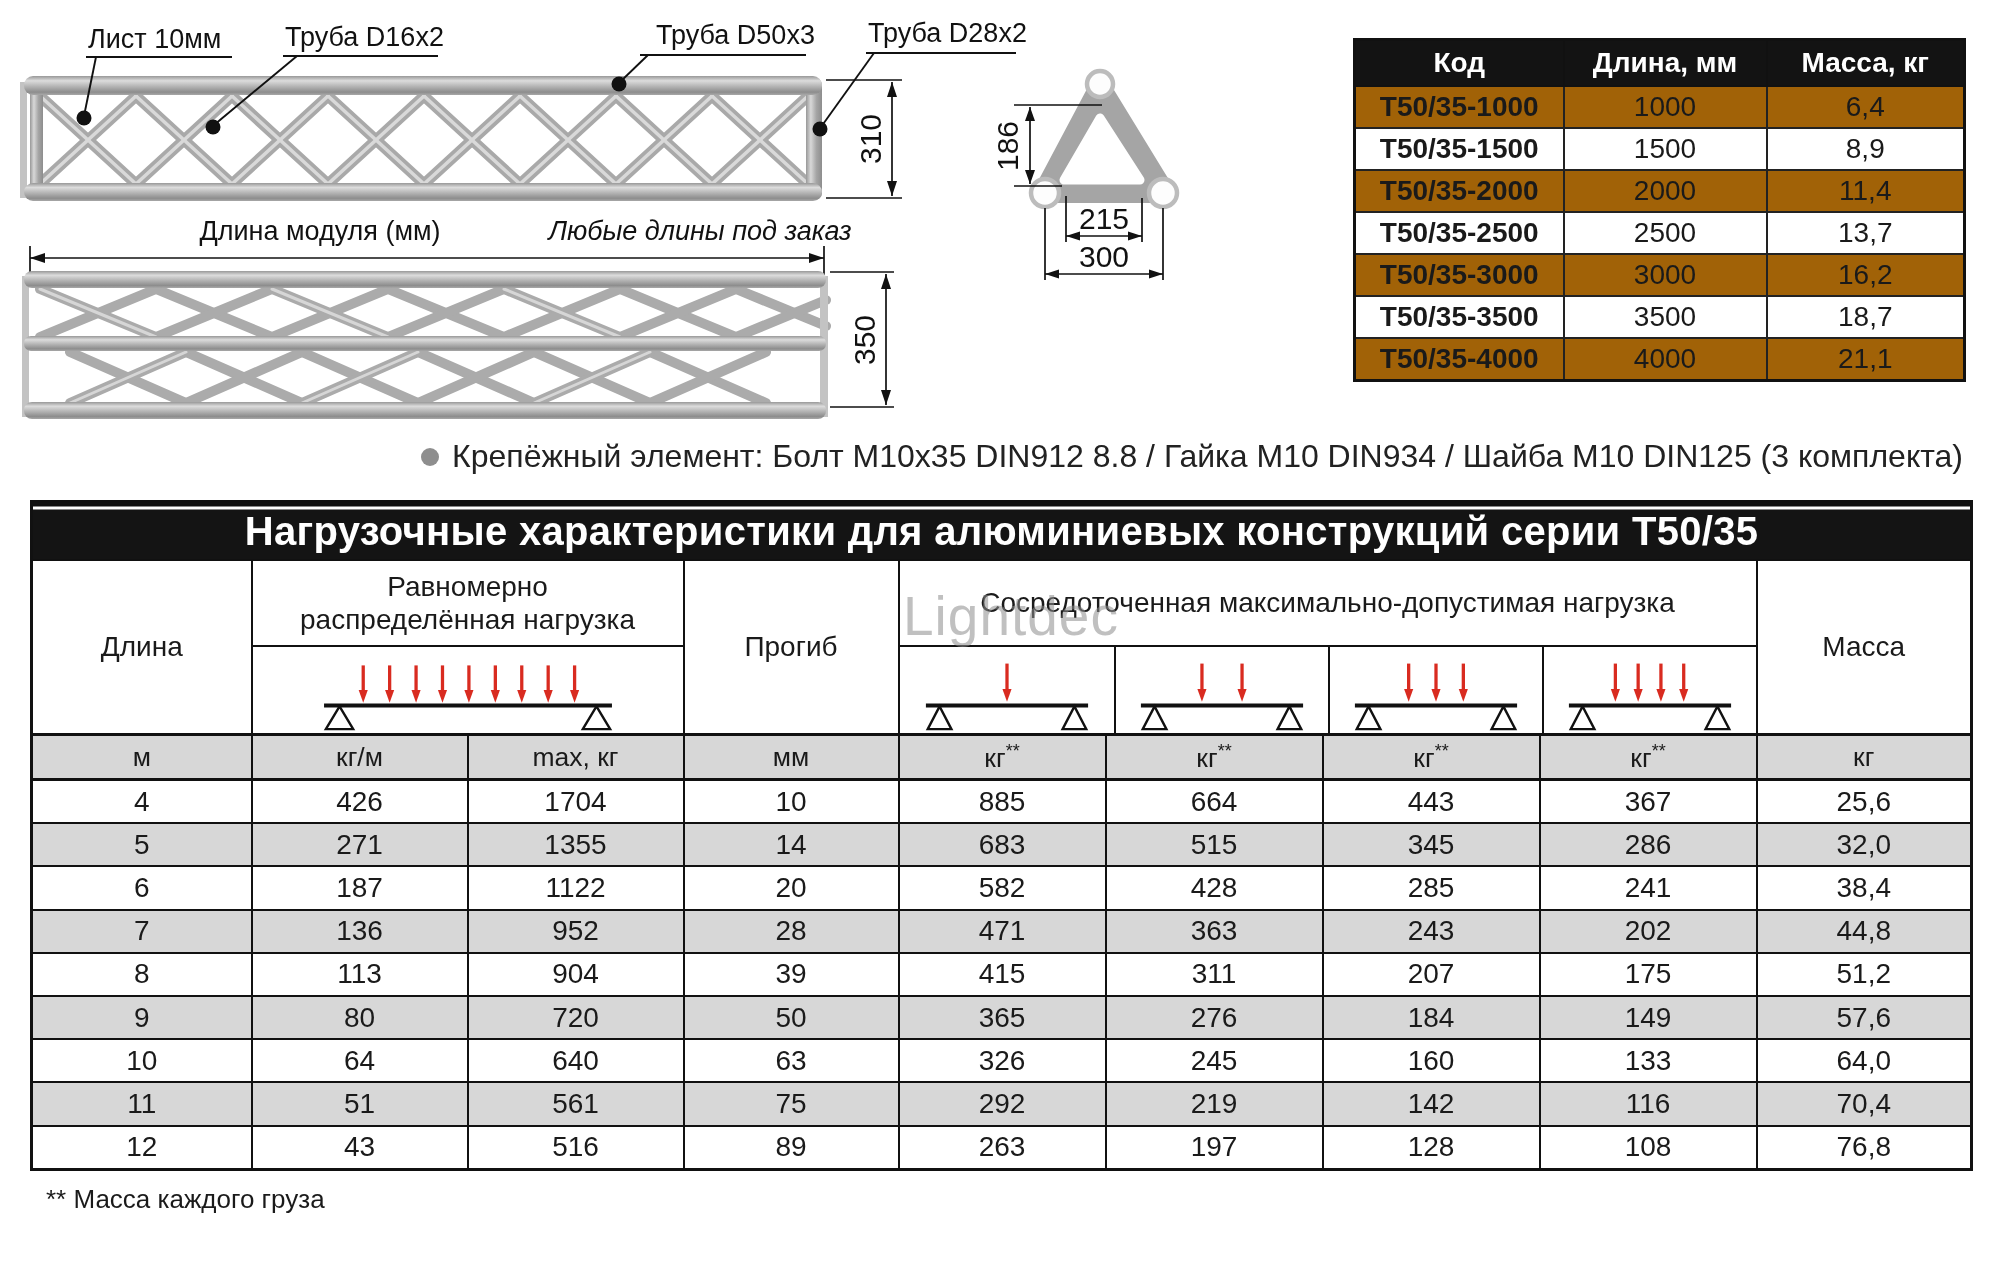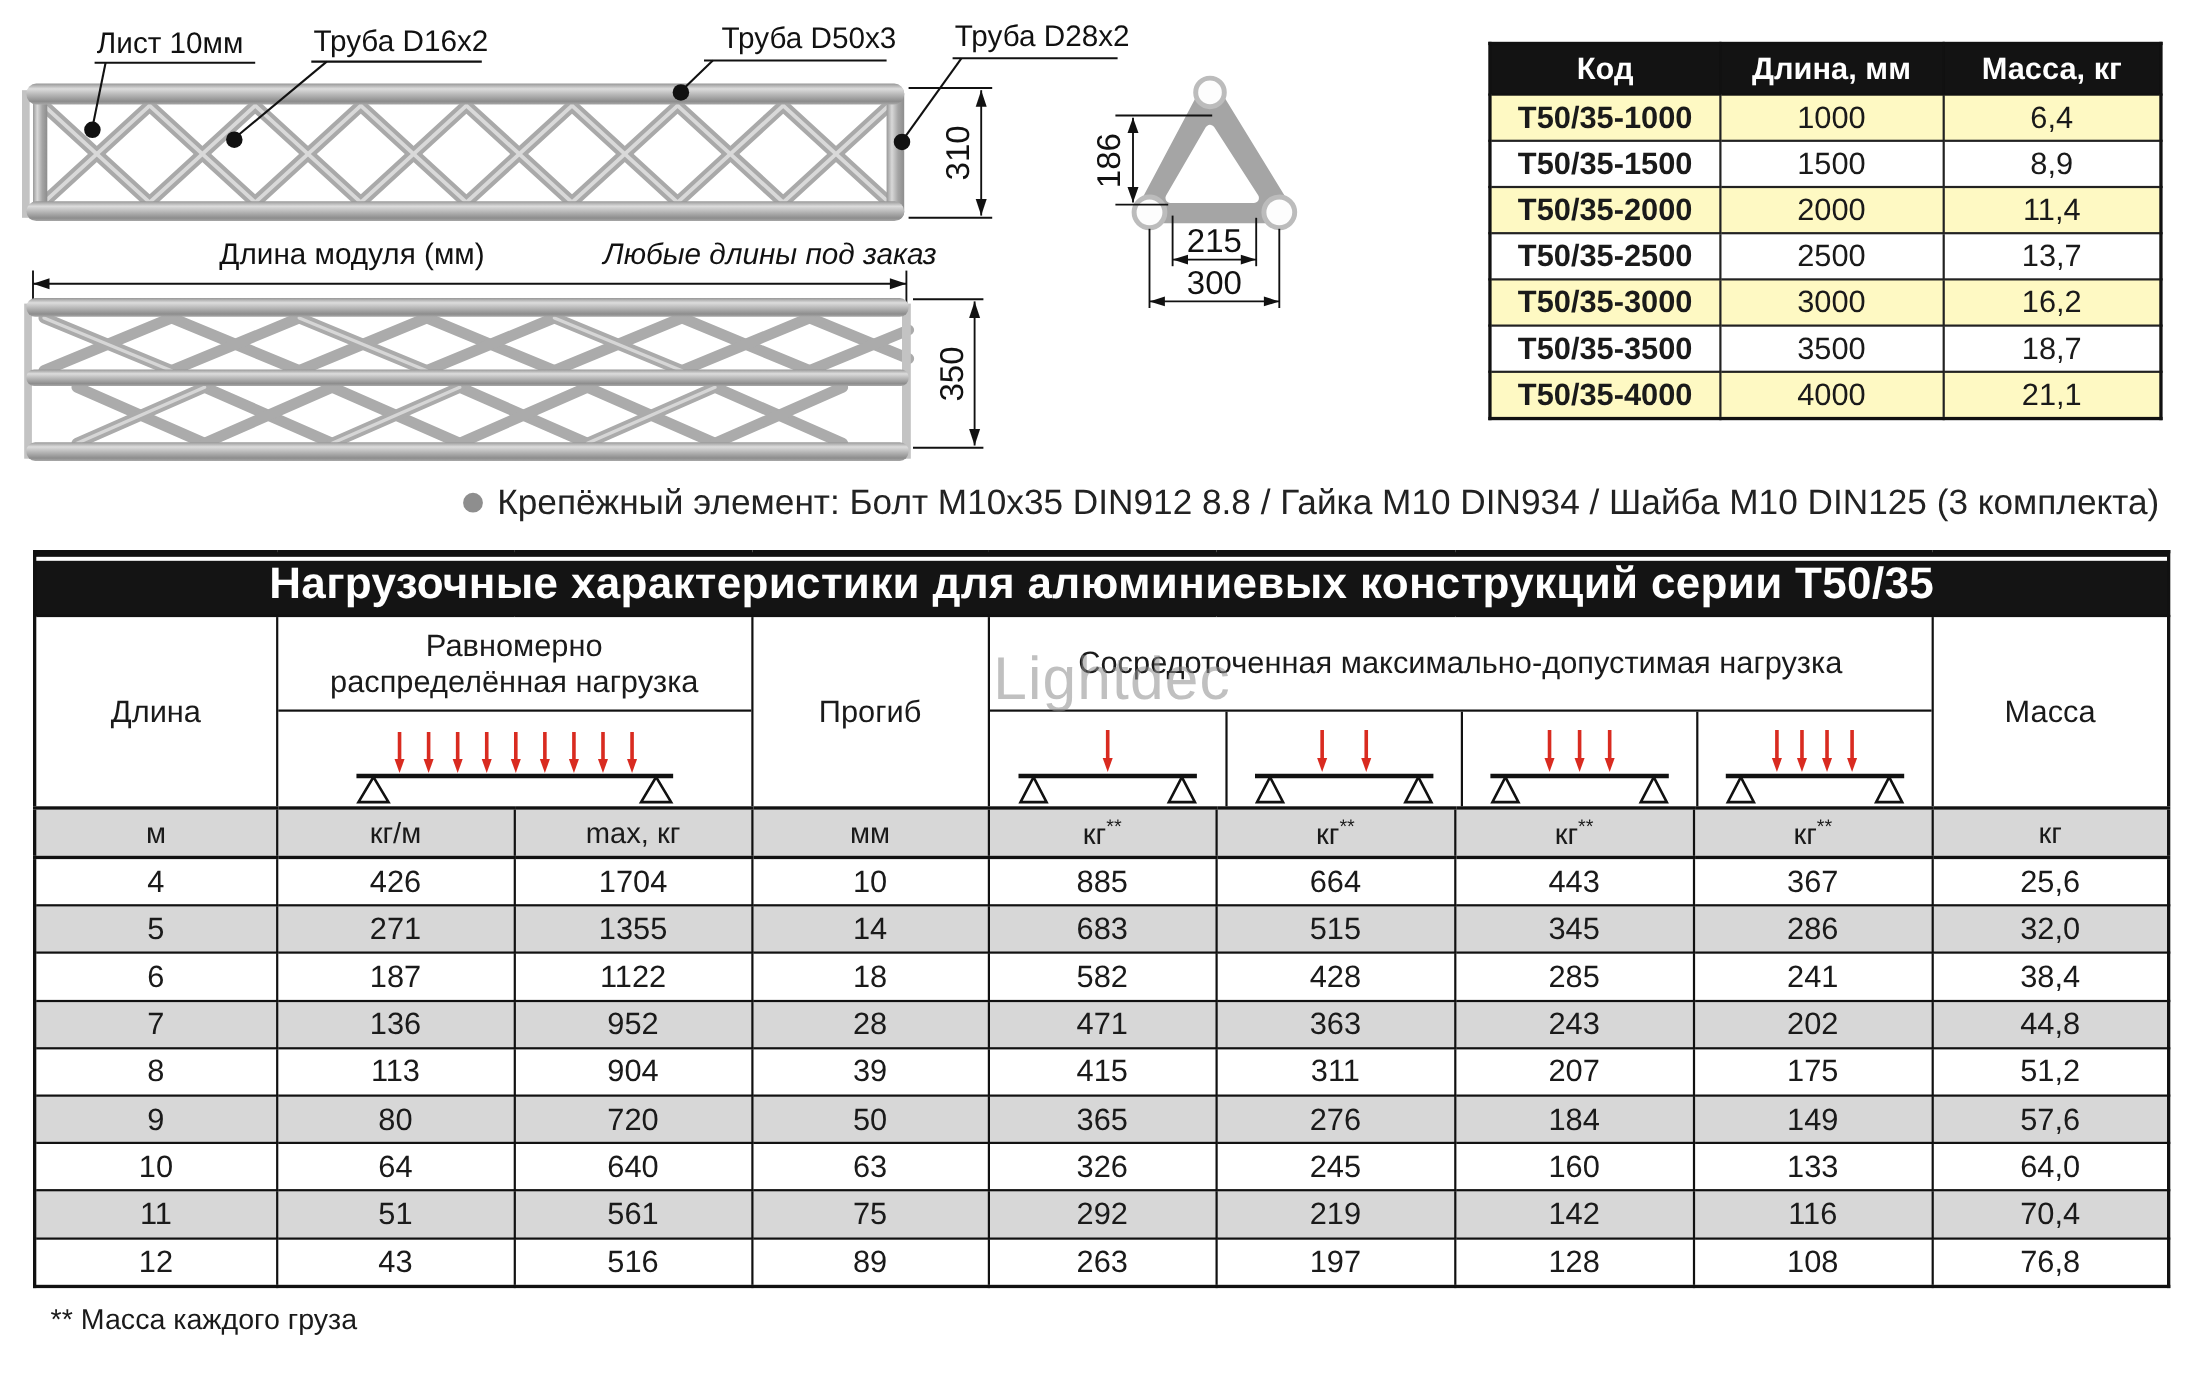--- a/index.html
+++ b/index.html
@@ -23,21 +23,21 @@
     border-collapse:collapse;table-layout:fixed;
     font-size:28px;
   }
   #spec-table th{
     background:#131313;color:#fff;font-weight:bold;height:44px;
     border:2px solid #111;text-align:center;padding:0;
   }
   #spec-table td{
     height:40px;border:2px solid #222;text-align:center;padding:0;background:#fff;
   }
-  #spec-table tr.alt td{background:#fef9c3;}
+  #spec-table tr.alt td{background:#a16207;}
   #spec-table td.code{font-weight:bold;}
   #spec-table{border:3px solid #111;}
   
   #fastener{
     position:absolute;right:37px;top:438px;display:flex;align-items:center;gap:13px;
     font-size:32px;color:#222;white-space:nowrap;
   }
   .bullet{width:18px;height:18px;border-radius:50%;background:#8e8e8e;flex:0 0 auto;}
   
   #load-table{
@@ -412,21 +412,21 @@
         <td>683</td>
         <td>515</td>
         <td>345</td>
         <td>286</td>
         <td>32,0</td>
       </tr>
       <tr>
         <td>6</td>
         <td>187</td>
         <td>1122</td>
-        <td>18</td>
+        <td>20</td>
         <td>582</td>
         <td>428</td>
         <td>285</td>
         <td>241</td>
         <td>38,4</td>
       </tr>
       <tr class="alt">
         <td>7</td>
         <td>136</td>
         <td>952</td>

